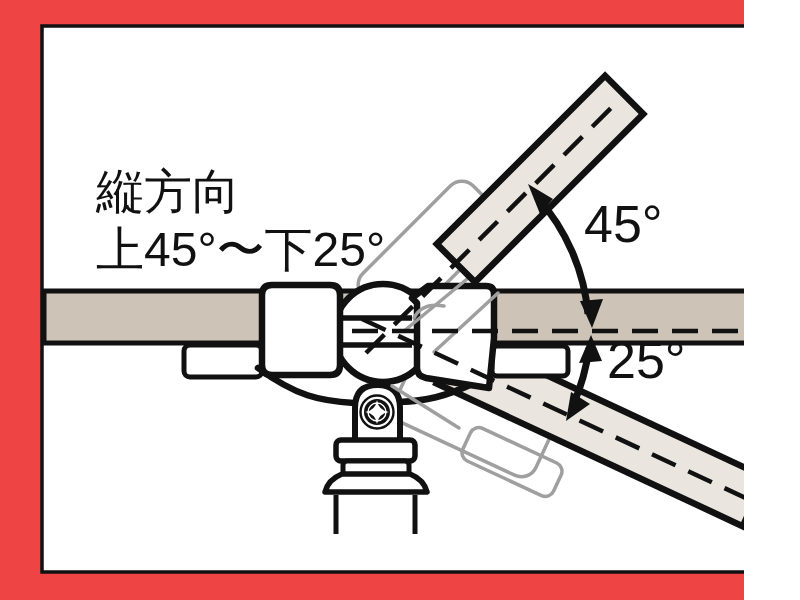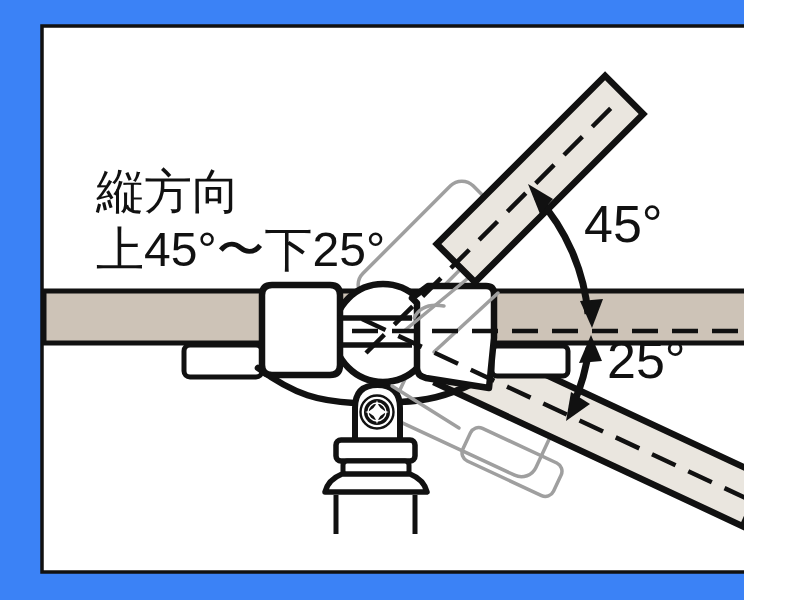--- a/index.html
+++ b/index.html
@@ -1,16 +1,16 @@
 <!DOCTYPE html>
 <html><head>
 <meta charset="utf-8">
 <style>
   html,body{margin:0;padding:0;background:#fff;}
-  .stage{position:relative;width:744px;height:600px;background:#3b82f6;overflow:hidden;
+  .stage{position:relative;width:744px;height:600px;background:#ef4444;overflow:hidden;
          font-family:"Liberation Sans","DejaVu Sans",sans-serif;}
   svg{display:block;}
   .ink{stroke:#111;}
   .nofill{fill:none;}
   .white{fill:#fff;}
   .jp-caption{font-size:48px;fill:#111;}
   .angle-label{font-size:52px;fill:#111;}
   text{font-family:"Liberation Sans","DejaVu Sans",sans-serif;}
 </style>
 </head>

